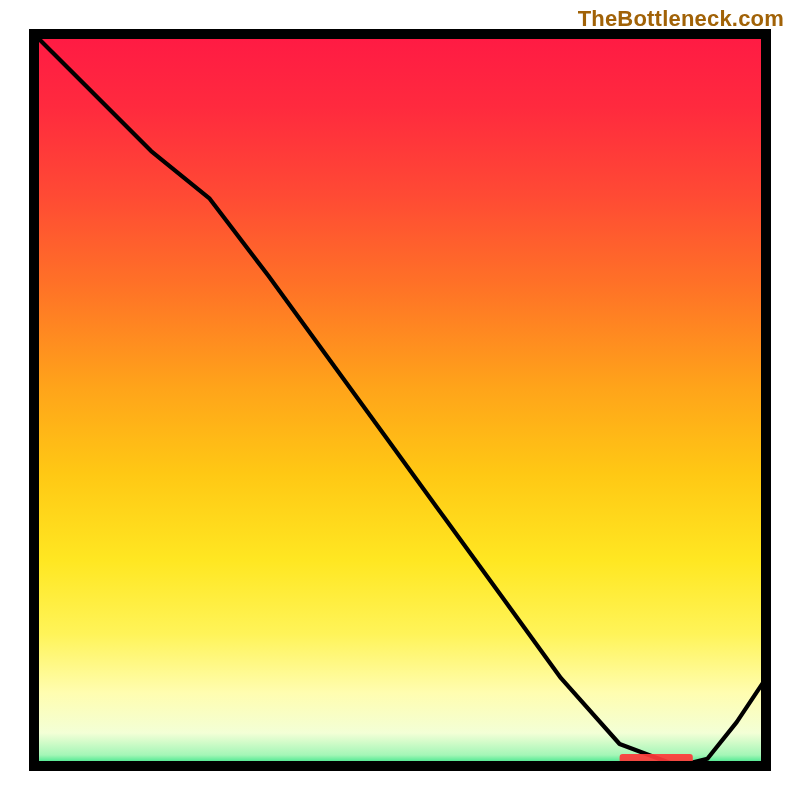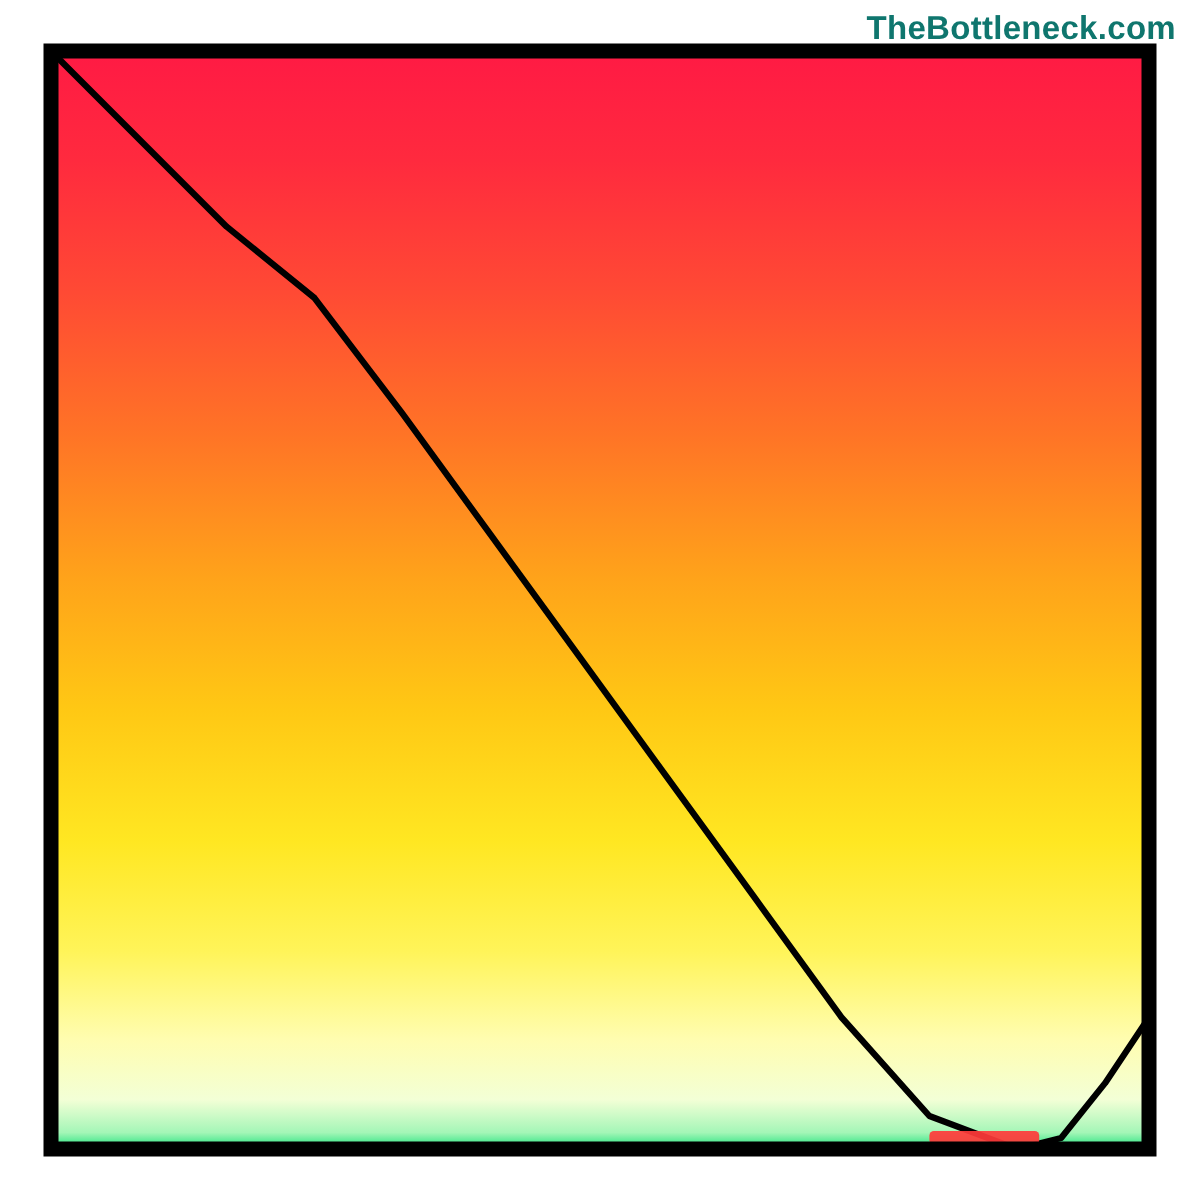--- a/index.html
+++ b/index.html
@@ -14,21 +14,21 @@
     position: relative;
     width: 800px;
     height: 800px;
   }
   .watermark {
     position: absolute;
     top: 6px;
     right: 16px;
     font-size: 22px;
     font-weight: 600;
-    color: #0f766e;
+    color: #a16207;
     letter-spacing: 0.2px;
   }
   svg {
     position: absolute;
     top: 0;
     left: 0;
   }
 </style>
 </head>
 <body>

